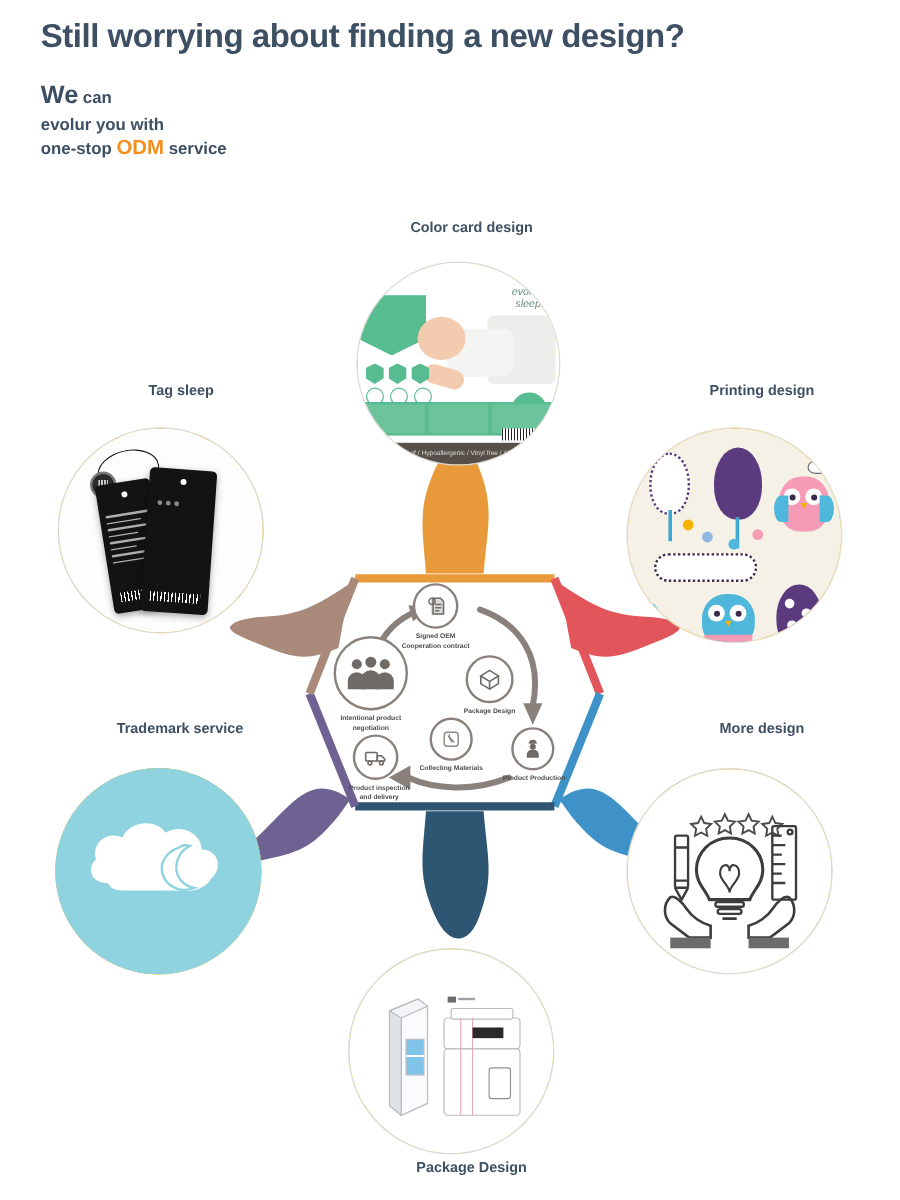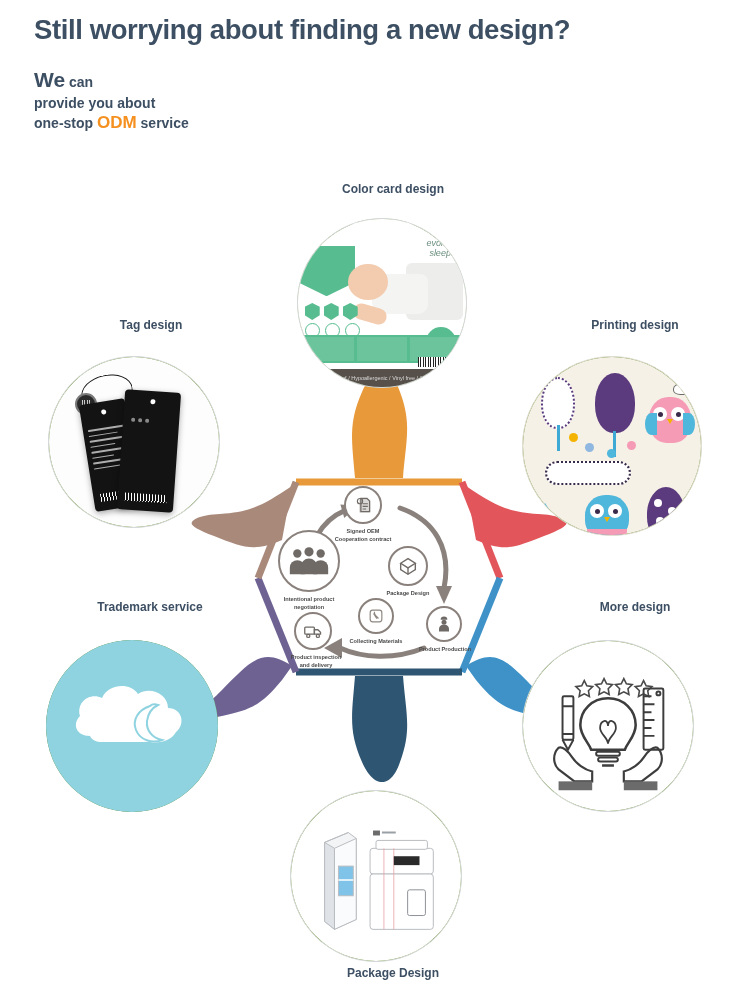--- a/index.html
+++ b/index.html
@@ -43,21 +43,21 @@
     white-space: nowrap;
     text-align: center;
     margin-left: 18px;
   }
 
   
   .node-circle {
     position: absolute;
     border-radius: 50%;
     overflow: hidden;
-    background: #4d7c0f;
+    background: #eab308;
   }
   .ring { border: 1px solid #d8dadd; }
 
   
   .tag-photo { width: 100%; height: 100%; position: relative; background: #fdfdfd; }
   .tag-card {
     position: absolute; background: #131313; border-radius: 4px;
     box-shadow: 0 2px 6px rgba(0,0,0,.35);
   }
   .tag-card.back { width: 46px; height: 108px; left: 38px; top: 44px; transform: rotate(-9deg); }
@@ -138,21 +138,21 @@
 </style>
 </head>
 <body>
 
 <div class="header">
   <div class="headline">Still worrying about finding a new design?</div>
   <div class="subblock">
     <div class="sub-line">
       <span class="sub-we">We</span><span> can</span>
     </div>
-    <div class="sub-line">provide you about</div>
+    <div class="sub-line">evolur you with</div>
     <div class="sub-line">
       <span>one-stop </span><span class="sub-odm">ODM</span><span> service</span>
     </div>
   </div>
 </div>
 
 <div class="stage">
 
   <svg class="connectors" viewBox="0 0 750 1000">
 
@@ -178,21 +178,21 @@
       <line x1="296" y1="482" x2="462" y2="482" stroke="#E8993A" stroke-width="7"></line>
       <line x1="462" y1="482" x2="500" y2="578" stroke="#E2565B" stroke-width="7"></line>
       <line x1="500" y1="578" x2="462" y2="672" stroke="#3E92C7" stroke-width="7"></line>
       <line x1="462" y1="672" x2="296" y2="672" stroke="#2E5571" stroke-width="7"></line>
       <line x1="296" y1="672" x2="258" y2="578" stroke="#6E6292" stroke-width="7"></line>
       <line x1="258" y1="578" x2="296" y2="482" stroke="#A9897A" stroke-width="7"></line>
     </g>
   </svg>
 
   <div class="node-label" style="left:0;  top:182px; width:750px;">Color card design</div>
-  <div class="node-label" style="left:28px; top:318px; width:210px;">Tag design</div>
+  <div class="node-label" style="left:28px; top:318px; width:210px;">Tag sleep</div>
   <div class="node-label" style="left:512px; top:318px; width:210px;">Printing design</div>
   <div class="node-label" style="left:22px; top:600px; width:220px;">Trademark service</div>
   <div class="node-label" style="left:512px; top:600px; width:210px;">More design</div>
   <div class="node-label" style="left:0; top:966px; width:750px;">Package Design</div>
 
   <div class="node-circle ring" style="left:297px; top:218px; width:170px; height:170px;">
     <div class="cc">
       <div class="cc-sheet"></div>
       <div class="cc-greenband"></div>
       <div class="cc-brandmark">

